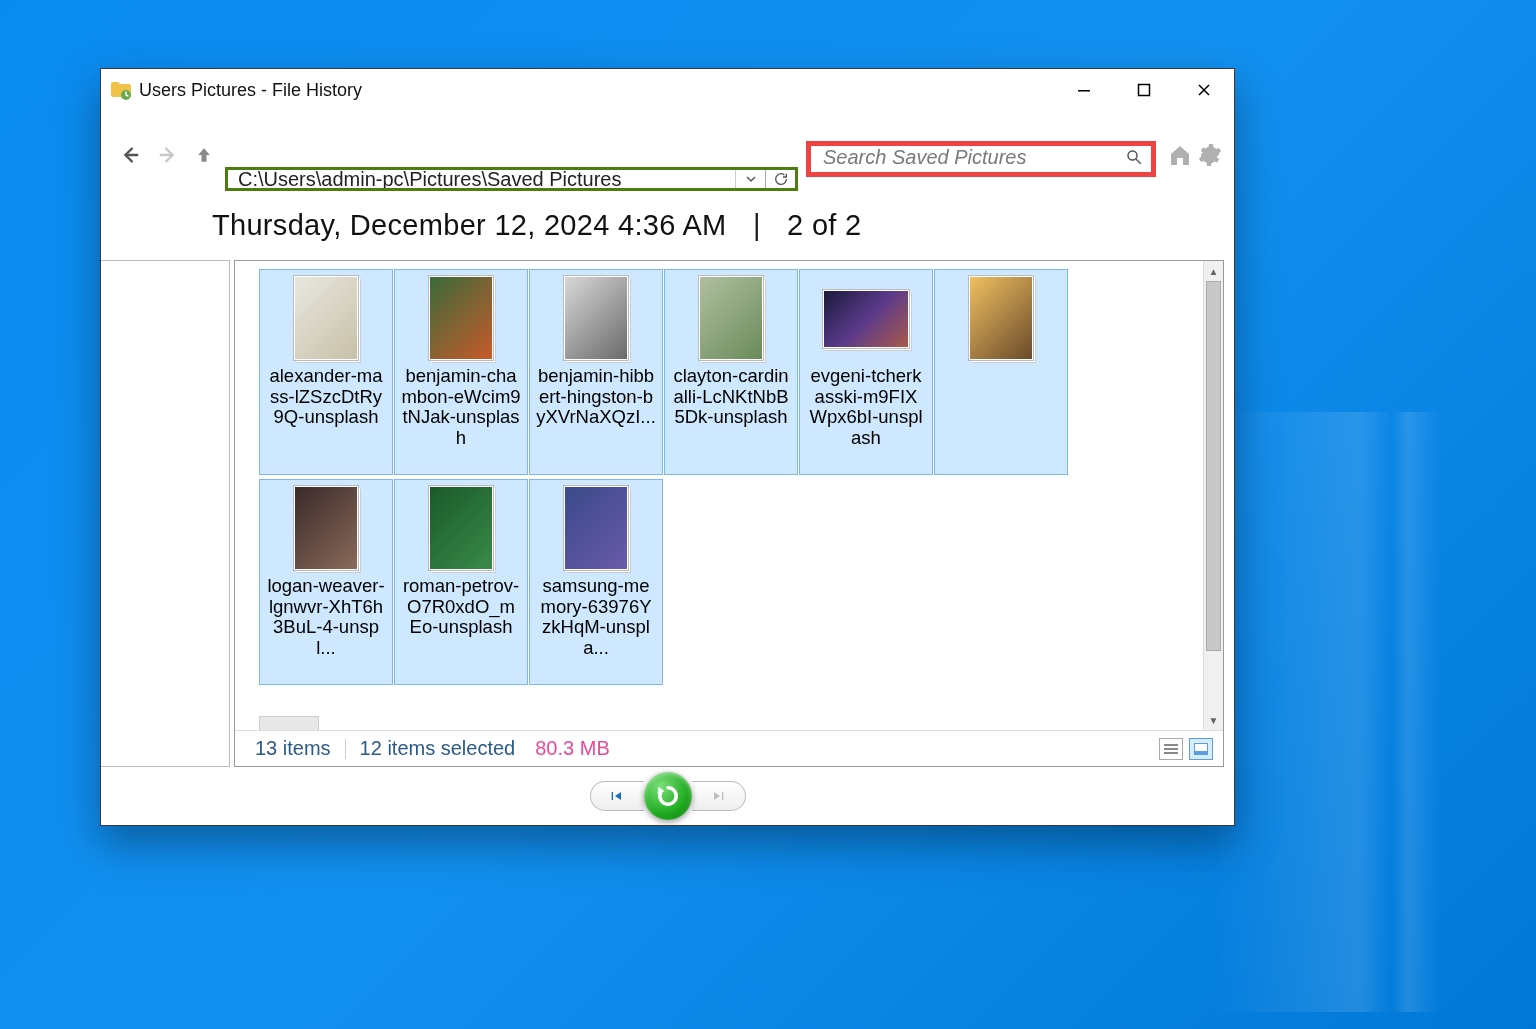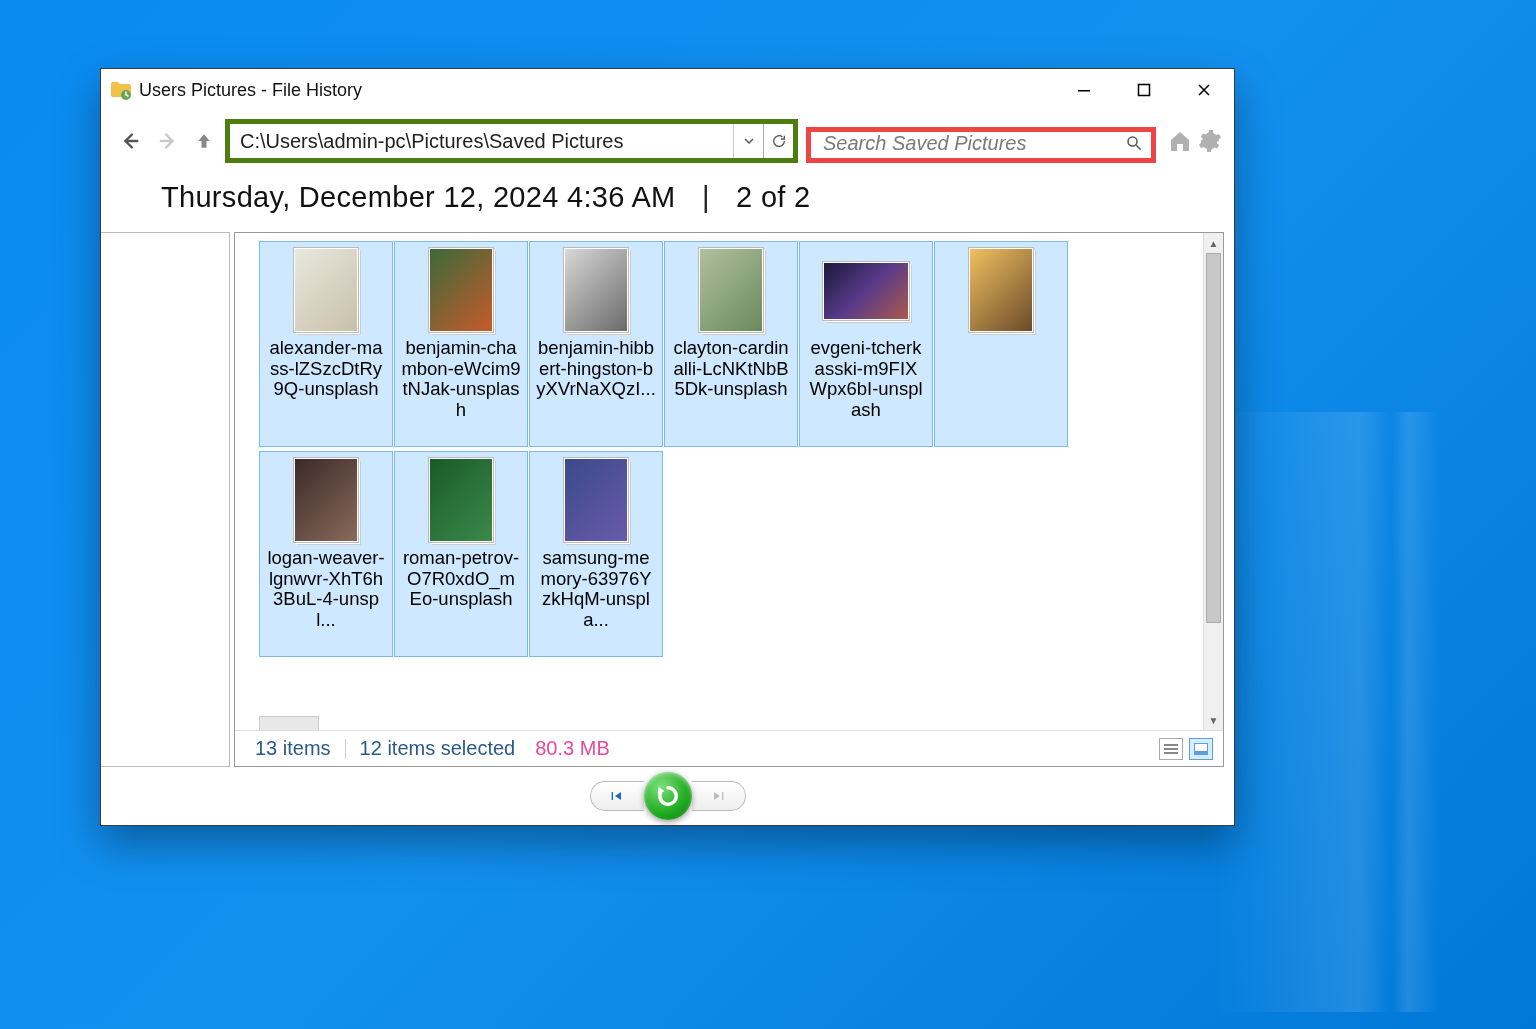--- a/index.html
+++ b/index.html
@@ -59,23 +59,24 @@
   }
   .nav-arrow {
     width: 30px; height: 30px; display: flex; align-items: center; justify-content: center;
   }
   .nav-arrow svg { width: 22px; height: 22px; }
   .up-btn { width: 26px; display:flex; align-items:center; justify-content:center; }
   .up-btn svg { width: 20px; height: 20px; }
   .addr-wrap {
     flex: 1;
     display: flex;
-    height: 44px;
-    border: 5px solid #4d7c0f;
+    height: 24px;
+    border: 3px solid #4d7c0f;
     background: #fff;
+    margin-top: 48px;
   }
   .addr-input {
     flex: 1; border: 0; outline: 0; font-size: 20px; padding: 0 10px;
     color: #222; background: transparent;
   }
   .addr-drop {
     width: 30px; border-left: 1px solid #ccc;
     display: flex; align-items: center; justify-content: center;
   }
   .addr-refresh {
@@ -93,21 +94,21 @@
     flex: 1; border: 0; outline: 0; font-size: 20px; color: #555;
     background: transparent;
   }
   .search-input::placeholder { color: #7a7a7a; font-style: italic; }
   .search-icon { width: 22px; display:flex; align-items:center; justify-content:center; }
   .home-gear { display:flex; gap:2px; padding-left:2px; }
   .home-gear .ic { width:28px; height:28px; display:flex; align-items:center; justify-content:center; }
   .home-gear svg { width:24px; height:24px; fill:#b0b0b0; }
   
   .snapshot-line {
-    padding: 6px 0 18px 60px;
+    padding: 6px 0 18px 111px;
     font-size: 29px;
     color: #111;
     letter-spacing: .3px;
   }
   .snapshot-line .pipe { margin: 0 18px; color: #222; }
   
   .content-row {
     display: flex; flex: 1; min-height: 0;
     padding: 0 10px 0 0;
   }

